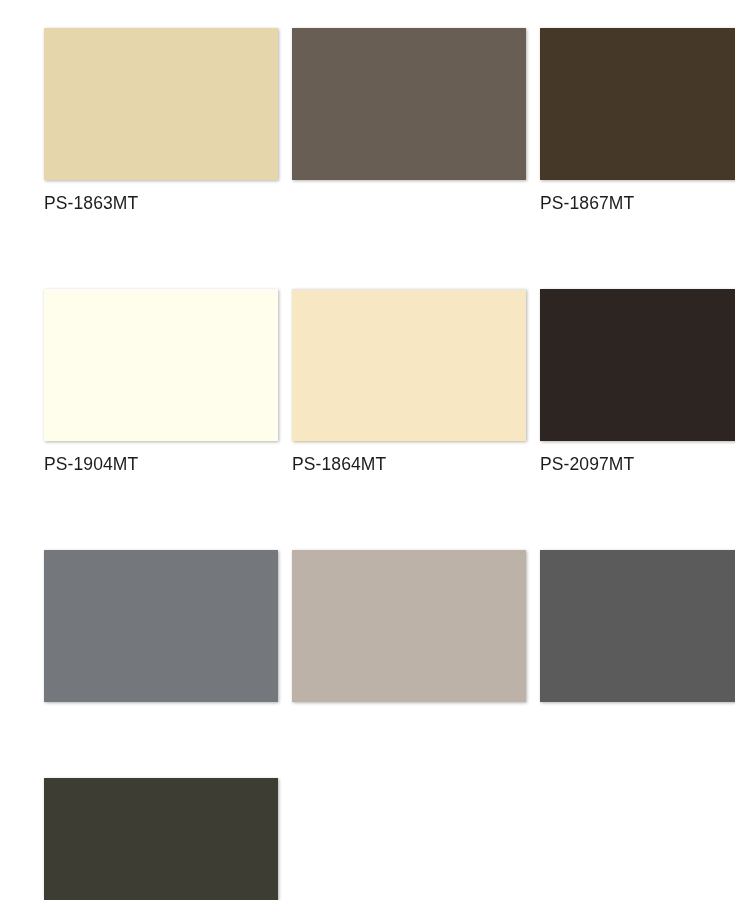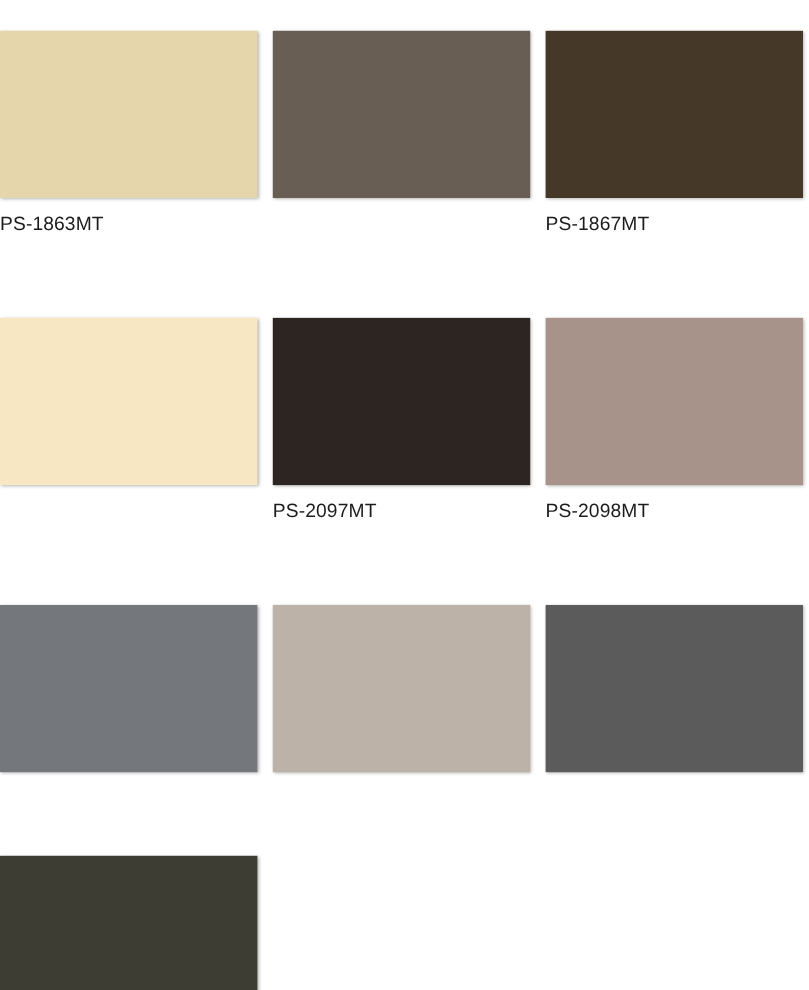--- a/index.html
+++ b/index.html
@@ -21,20 +21,21 @@
     top: 28px;
     width: 735px;
     display: grid;
     grid-template-columns: 234px 234px 234px;
     column-gap: 14px;
     row-gap: 76px;
   }
   .swatch-cell {
     width: 234px;
     position: relative;
+    padding-left: 44px;
   }
   .swatch-chip {
     width: 234px;
     height: 152px;
     display: block;
     box-shadow: 1px 1px 3px rgba(0,0,0,0.30);
   }
   .swatch-label {
     display: block;
     margin-top: 13px;
@@ -55,29 +56,30 @@
       <span class="swatch-label">PS-1863MT</span>
     </div>
     <div class="swatch-cell">
       <div class="swatch-chip" style="background-color: rgb(104, 94, 84);"></div>
     </div>
     <div class="swatch-cell">
       <div class="swatch-chip" style="background-color: rgb(69, 56, 40);"></div>
       <span class="swatch-label">PS-1867MT</span>
     </div>
     <div class="swatch-cell">
+      <div class="swatch-chip" style="background-color: rgb(255, 253, 236);"></div>
+      <span class="swatch-label">PS-1904MT</span>
+    </div>
+    <div class="swatch-cell">
       <div class="swatch-chip" style="background-color: rgb(247, 232, 195);"></div>
+      <span class="swatch-label">PS-1864MT</span>
     </div>
     <div class="swatch-cell">
       <div class="swatch-chip" style="background-color: rgb(44, 37, 33);"></div>
       <span class="swatch-label">PS-2097MT</span>
-    </div>
-    <div class="swatch-cell">
-      <div class="swatch-chip" style="background-color: rgb(168, 147, 138);"></div>
-      <span class="swatch-label">PS-2098MT</span>
     </div>
     <div class="swatch-cell">
       <div class="swatch-chip" style="background-color: rgb(116, 120, 125);"></div>
     </div>
     <div class="swatch-cell">
       <div class="swatch-chip" style="background-color: rgb(188, 178, 167);"></div>
     </div>
     <div class="swatch-cell">
       <div class="swatch-chip" style="background-color: rgb(91, 91, 91);"></div>
     </div>

